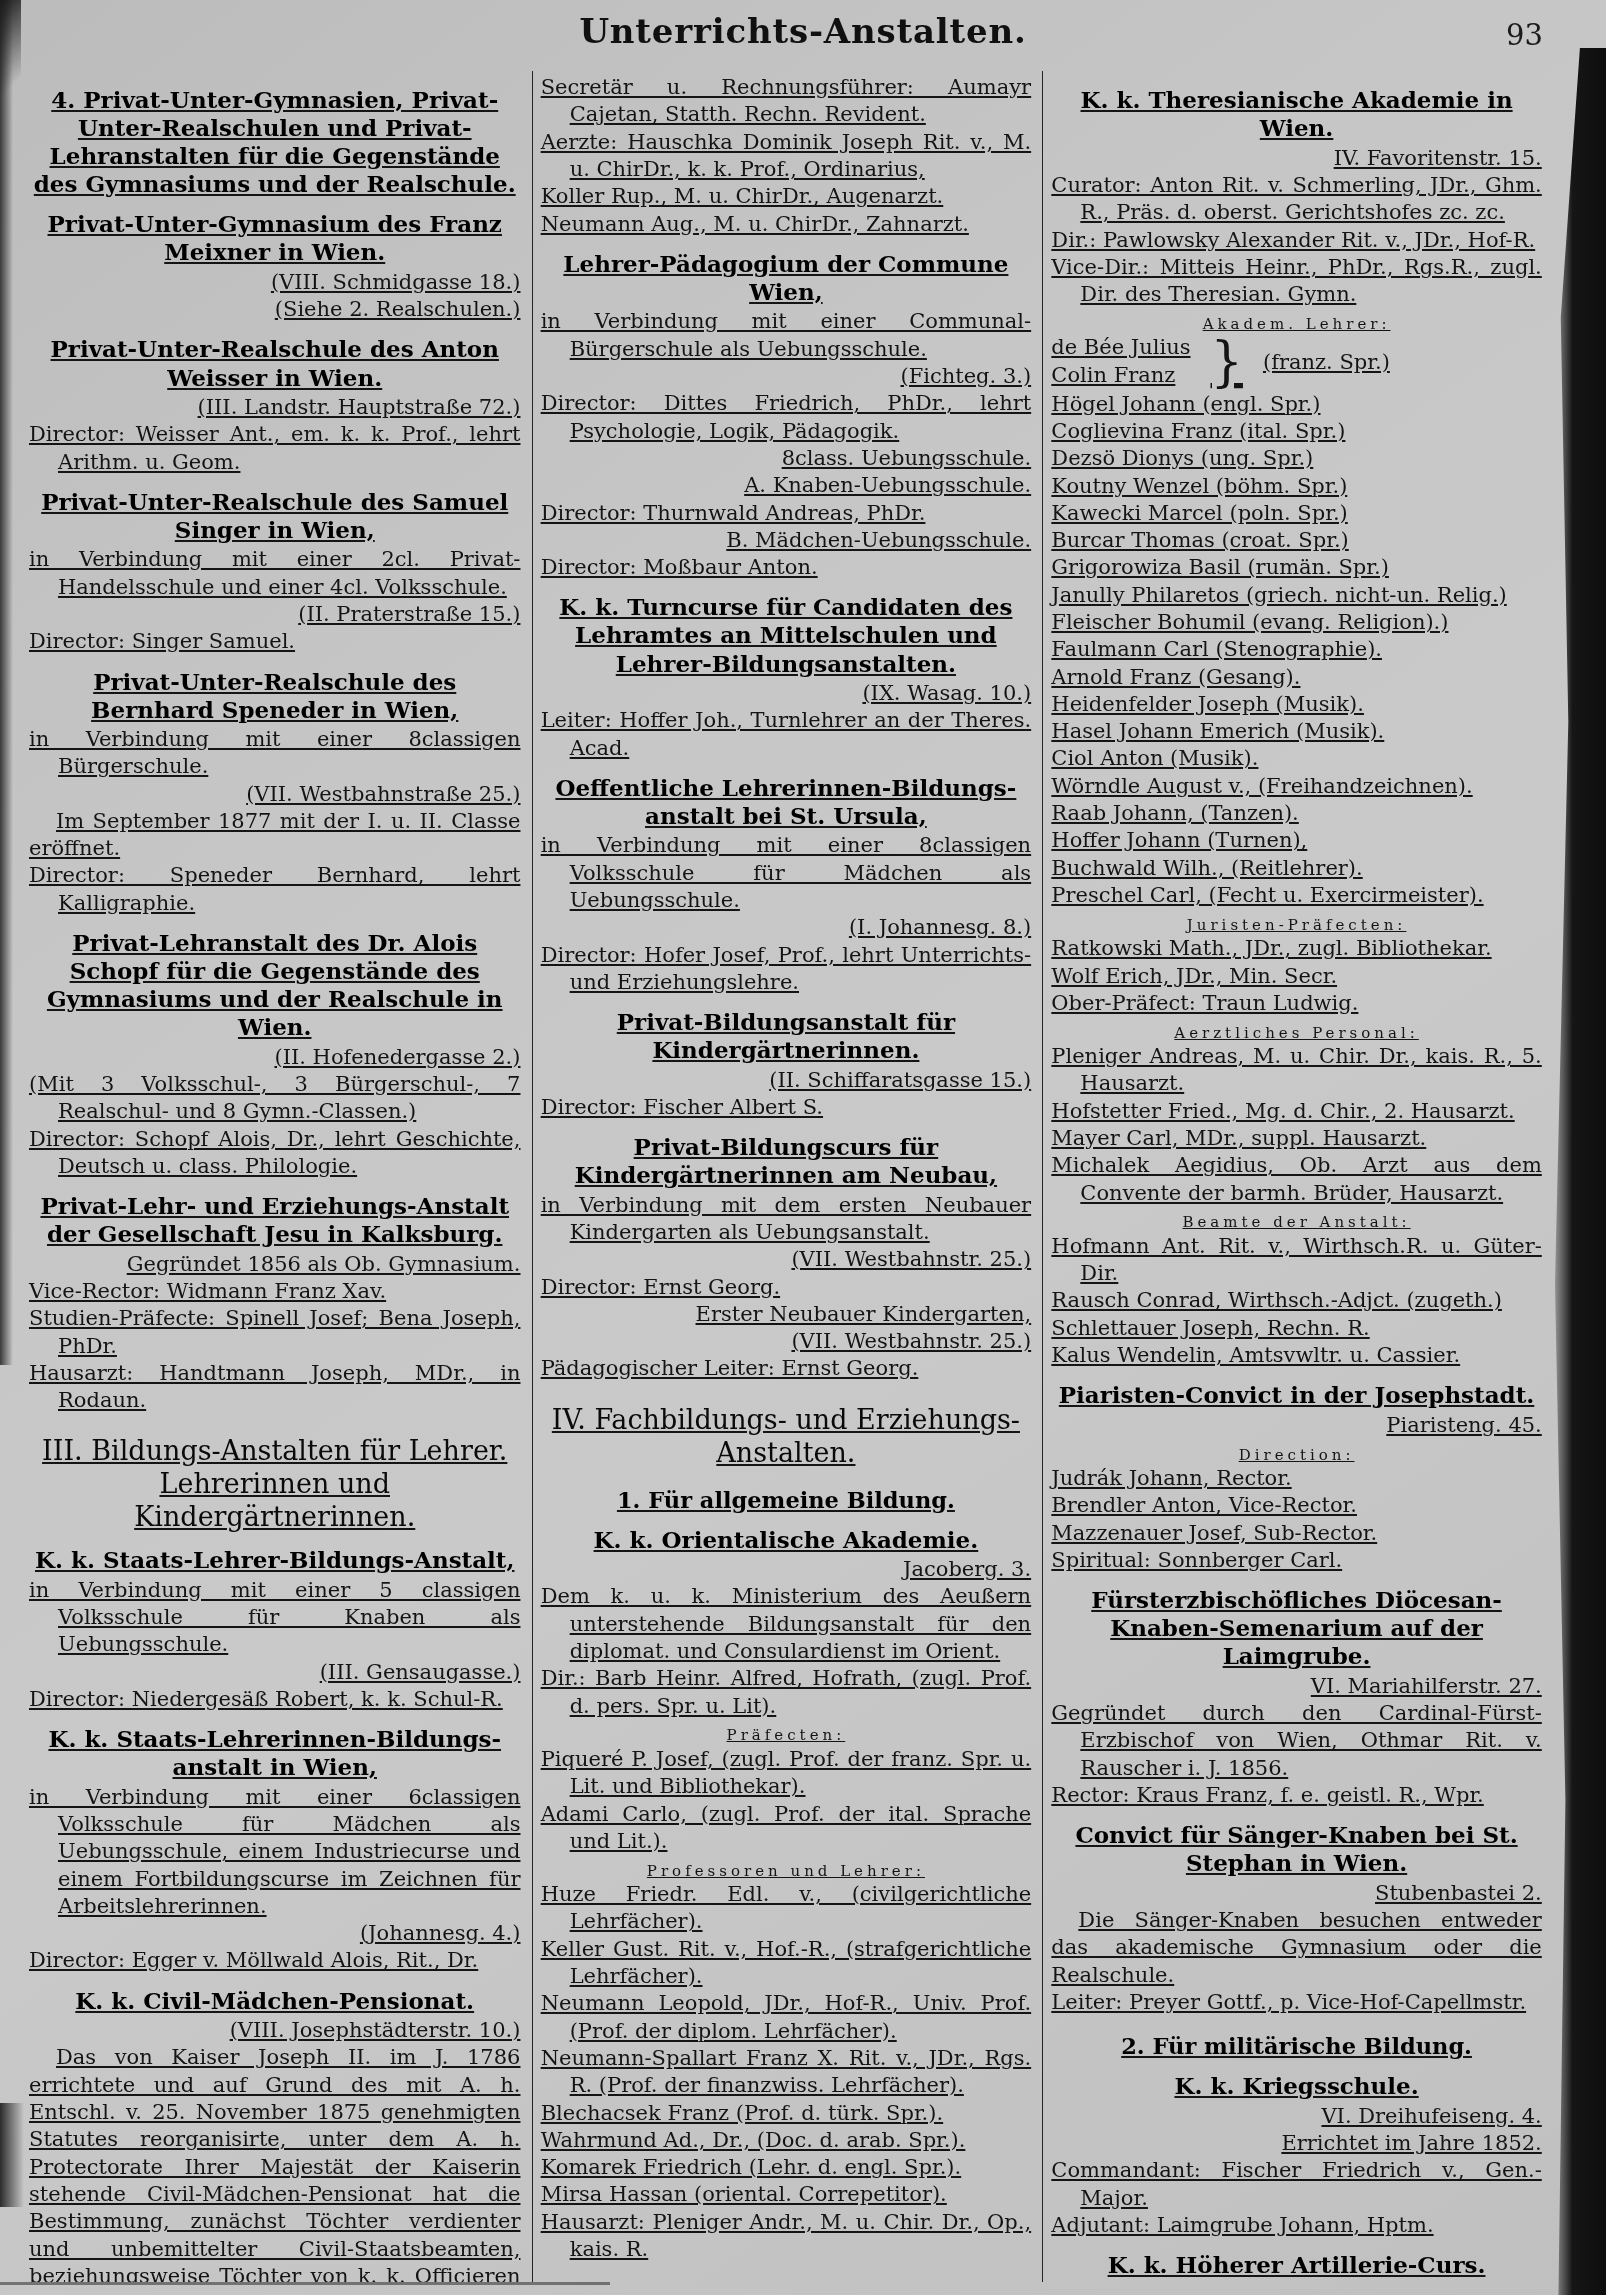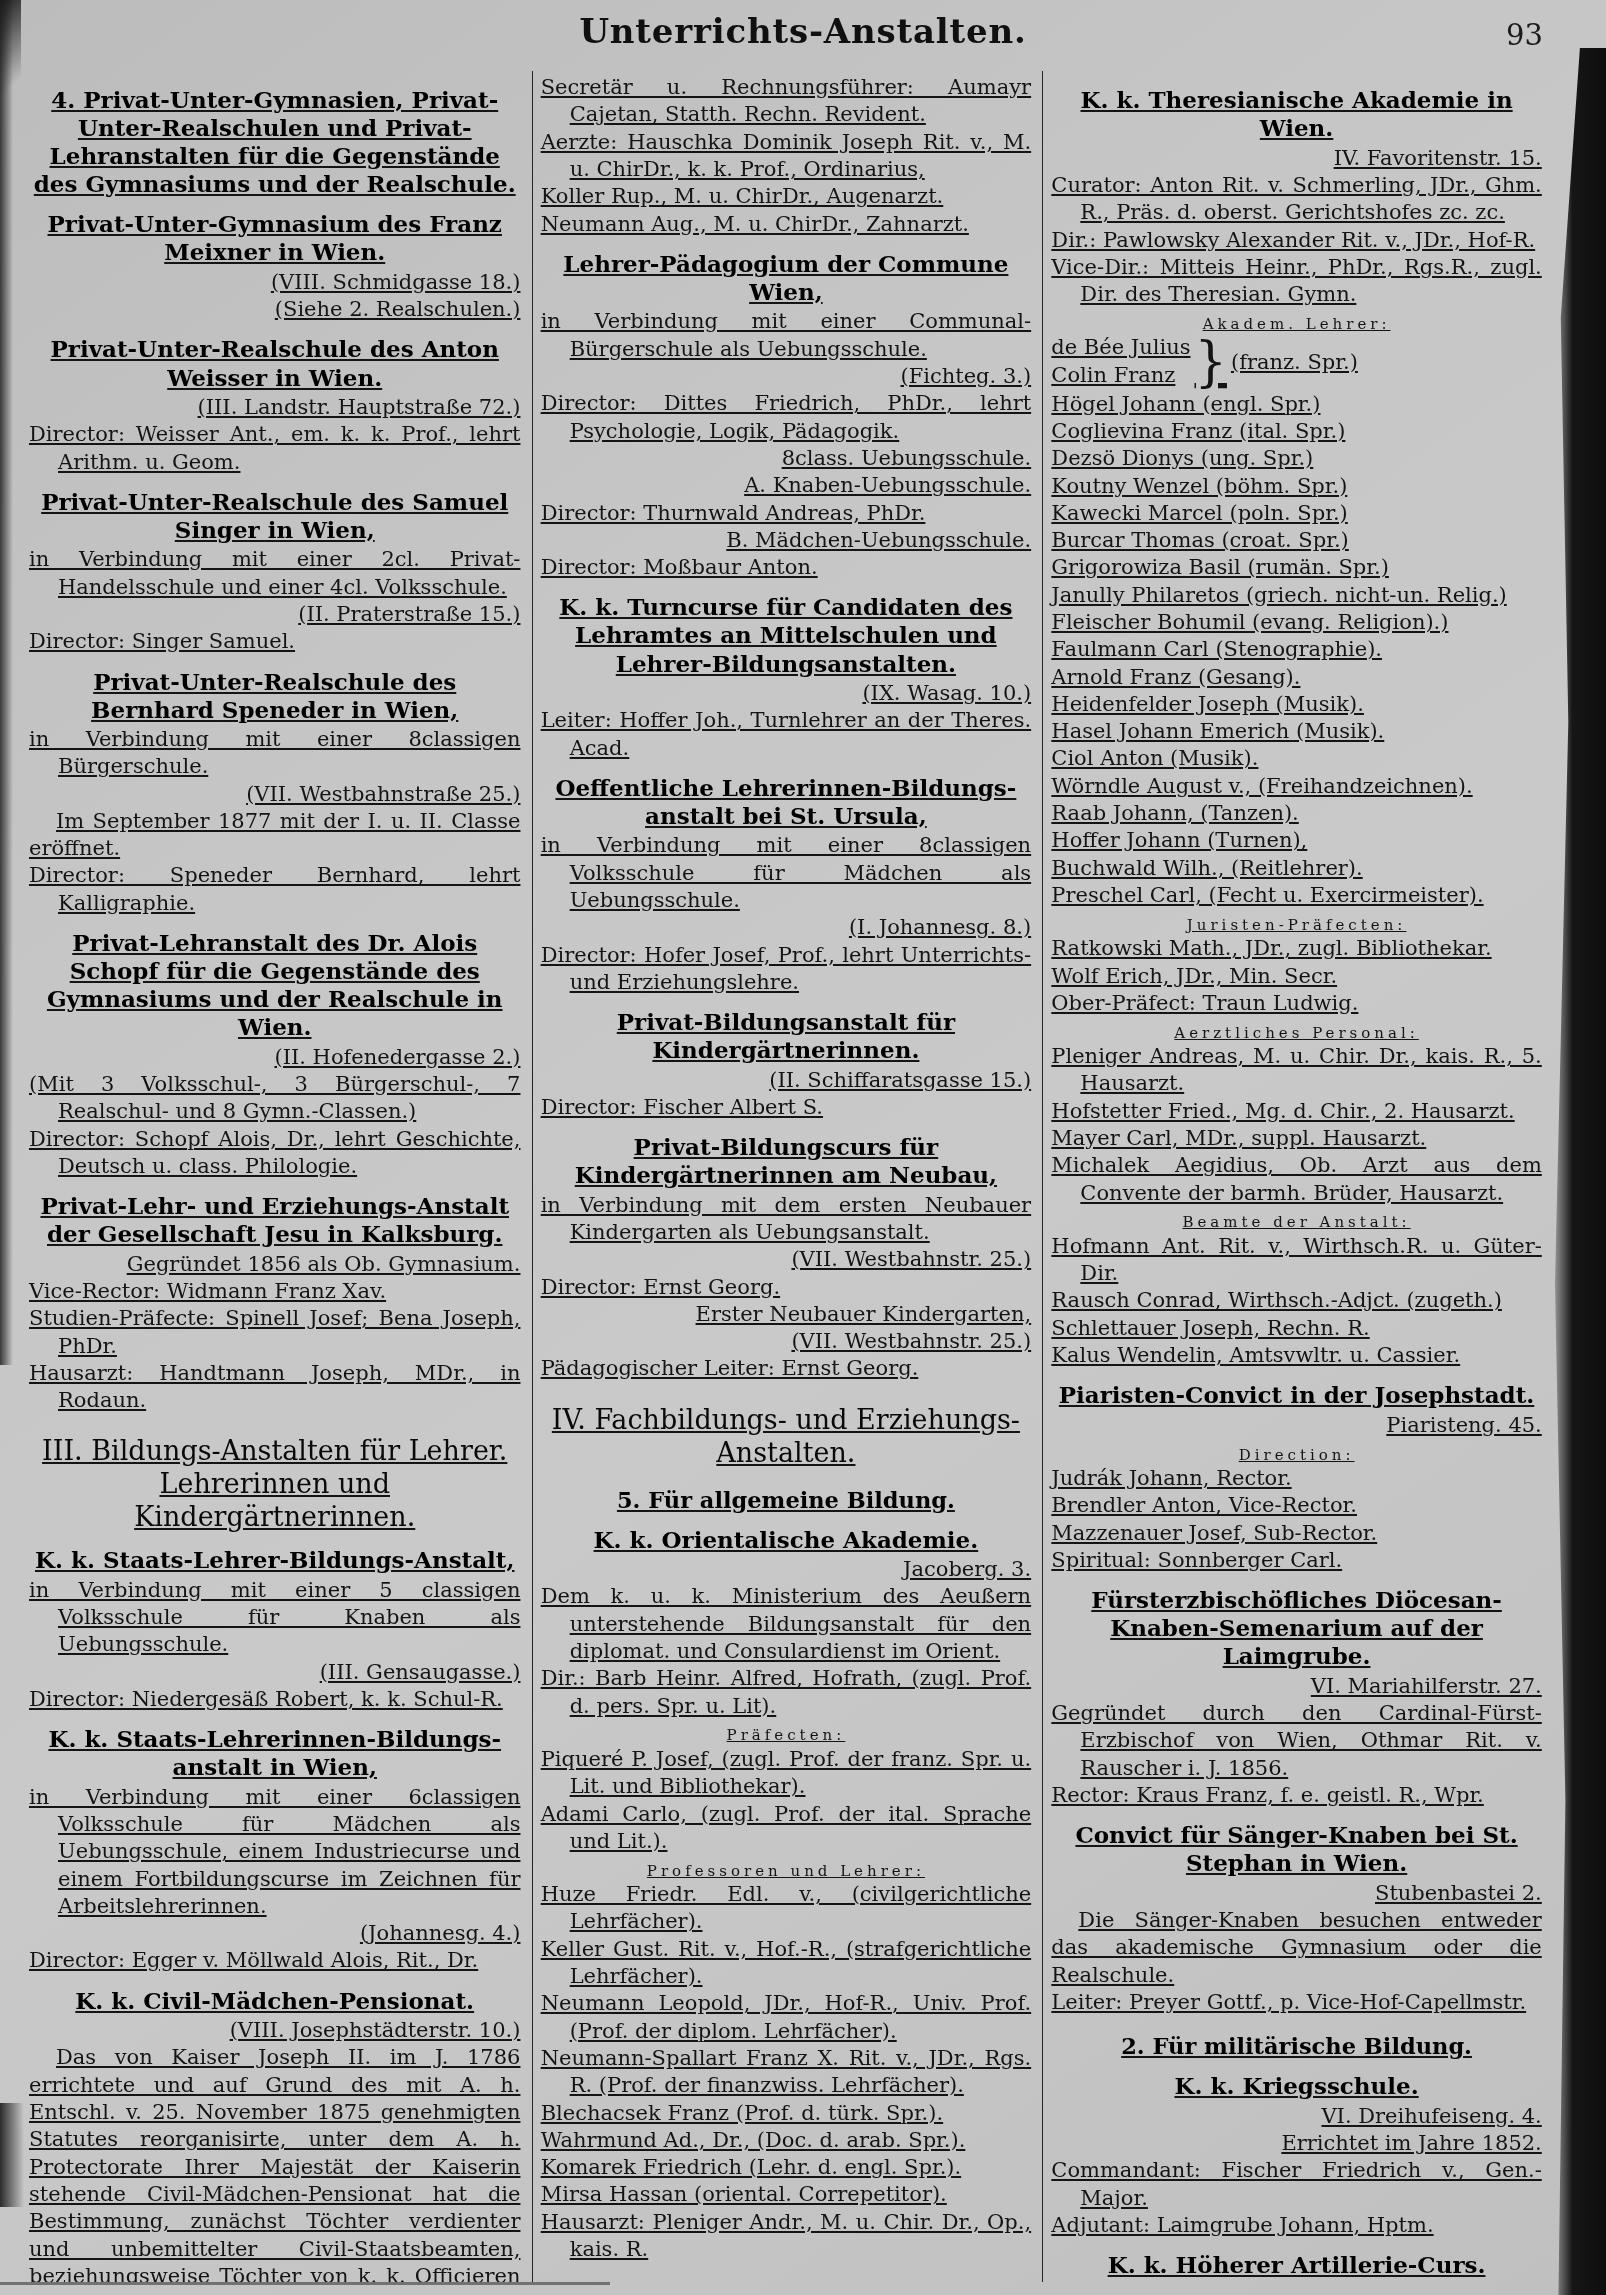--- a/index.html
+++ b/index.html
@@ -52,21 +52,21 @@
   .column + .column{border-left:1.6px solid #242424;}
   
   .b-heading{font-weight:bold;text-align:center;font-size:23px;line-height:1.22;margin:12px 0 2.4px;color:#000;}
   .b-section{text-align:center;font-size:27px;line-height:1.22;margin:21px 0 6.4px;color:#0a0a0a;}
   .b-subsection{font-weight:bold;text-align:center;font-size:22.5px;line-height:1.25;margin:16px 0 4.8px;color:#000;}
   .b-center{text-align:right;font-size:21px;line-height:1.3;margin:0;}
   .b-body{font-size:21px;line-height:1.3;text-align:justify;padding-left:29px;text-indent:-29px;margin:0;}
   .b-bodyindent{font-size:21px;line-height:1.3;text-align:justify;text-indent:27px;margin:0;}
   .b-spaced{text-align:center;font-size:15px;letter-spacing:4px;margin:6.4px 0 1.6px;}
   
-  .b-brace{display:flex;align-items:center;gap:4px;margin:1.6px 0;}
+  .b-brace{display:flex;align-items:center;gap:20px;margin:1.6px 0;}
   .brace-names{display:flex;flex-direction:column;}
   .brace-name{font-size:21px;line-height:1.3;}
   .brace-glyph{font-size:51px;font-weight:200;line-height:.9;transform:scaleY(1.05);}
   .brace-label{font-size:21px;}
 </style>
 </head>
 <body>
 
 <div id="page">
   <div class="running-head">Unterrichts-Anstalten.</div>
@@ -137,21 +137,21 @@
         <div class="b-center">(II. Schiffaratsgasse 15.)</div>
         <div class="b-body">Director: Fischer Albert S.</div>
         <div class="b-heading">Privat-Bildungscurs für Kindergärtnerinnen am Neubau,</div>
         <div class="b-body">in Verbindung mit dem ersten Neubauer Kindergarten als Uebungsanstalt.</div>
         <div class="b-center">(VII. Westbahnstr. 25.)</div>
         <div class="b-body">Director: Ernst Georg.</div>
         <div class="b-center">Erster Neubauer Kindergarten,</div>
         <div class="b-center">(VII. Westbahnstr. 25.)</div>
         <div class="b-body">Pädagogischer Leiter: Ernst Georg.</div>
         <div class="b-section">IV. Fachbildungs- und Erziehungs-Anstalten.</div>
-        <div class="b-subsection">5. Für allgemeine Bildung.</div>
+        <div class="b-subsection">1. Für allgemeine Bildung.</div>
         <div class="b-heading">K. k. Orientalische Akademie.</div>
         <div class="b-center">Jacoberg. 3.</div>
         <div class="b-body">Dem k. u. k. Ministerium des Aeußern unterstehende Bildungsanstalt für den diplomat. und Consulardienst im Orient.</div>
         <div class="b-body">Dir.: Barb Heinr. Alfred, Hofrath, (zugl. Prof. d. pers. Spr. u. Lit).</div>
         <div class="b-spaced">Präfecten:</div>
         <div class="b-body">Piqueré P. Josef, (zugl. Prof. der franz. Spr. u. Lit. und Bibliothekar).</div>
         <div class="b-body">Adami Carlo, (zugl. Prof. der ital. Sprache und Lit.).</div>
         <div class="b-spaced">Professoren und Lehrer:</div>
         <div class="b-body">Huze Friedr. Edl. v., (civilgerichtliche Lehrfächer).</div>
         <div class="b-body">Keller Gust. Rit. v., Hof.-R., (strafgerichtliche Lehrfächer).</div>

